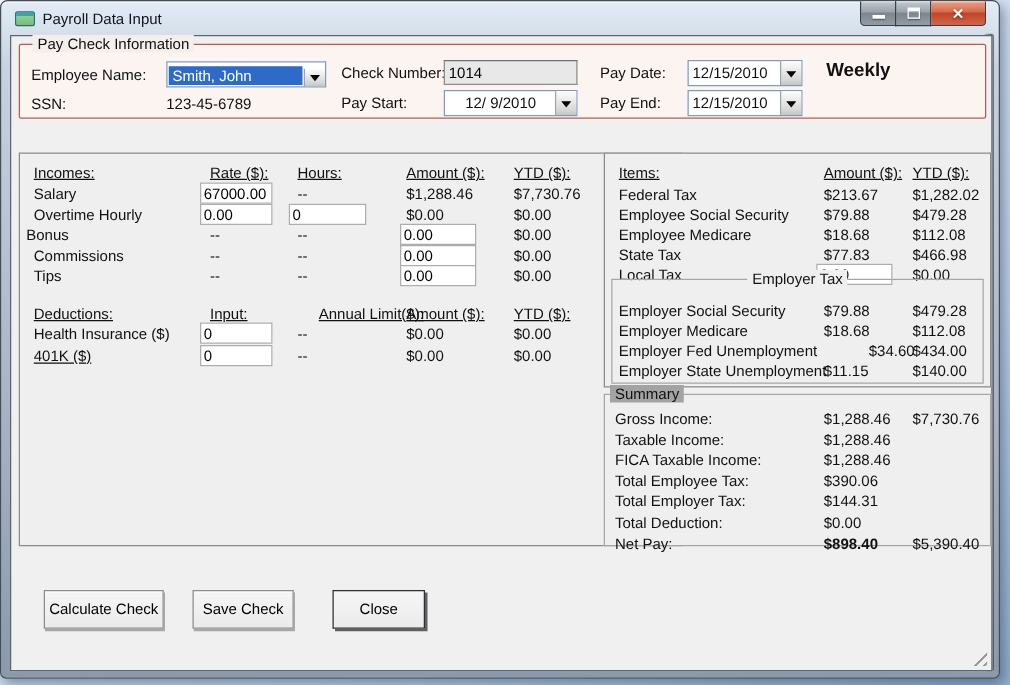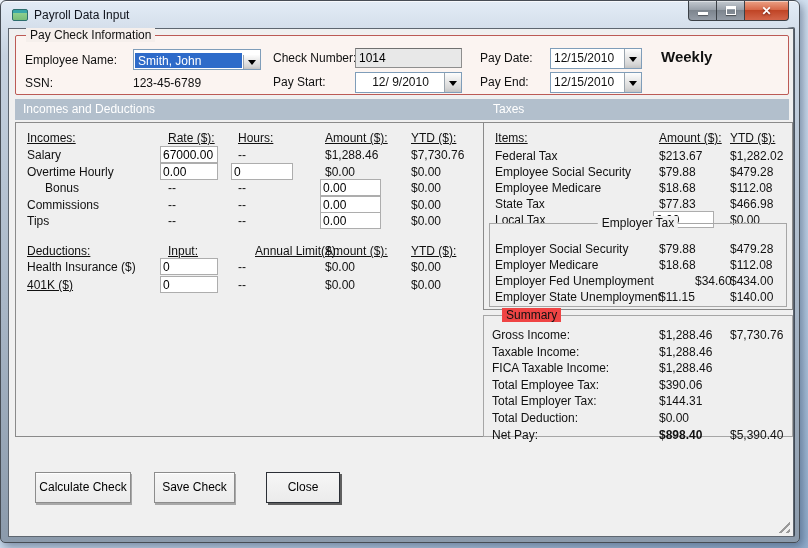--- a/index.html
+++ b/index.html
@@ -61,21 +61,21 @@
     background:#b2bfcc; color:#fff; }
   .band span { position:absolute; top:3px; }
 
   
   .panel { position:absolute; background:#efefef; border:1px solid #8a8a8a; }
   .panel-left  { left:6px;   top:93px;  width:531px; height:315px; }
   .panel-taxes { left:474px; top:93px;  width:310px; height:188px; }
   .group-box { position:absolute; border:1px solid #a6a6a6; }
   .group-box .glabel { position:absolute; top:-8px; padding:0 4px; background:#efefef; }
   .summary-group { left:474px; top:286px; width:310px; height:122px; background:#efefef; }
-  .summary-group .glabel { left:18px; background:#ef4444; }
+  .summary-group .glabel { left:4px; background:#a3a3a3; }
   .employer-group { left:5px; top:100px; width:298px; height:84px; }
   .employer-group .glabel { left:50%; transform:translateX(-50%); }
 
   .thead { position:absolute; text-decoration:underline; white-space:nowrap; }
   .trow { position:absolute; left:0; right:0; height:16px; }
   .tcell { position:absolute; top:0; white-space:nowrap; }
   .tcell.u { text-decoration:underline; }
   .tinput { position:absolute; top:-2px; height:17px; border:1px solid #adadad; background:#fff;
     font:12px "Liberation Sans",sans-serif; padding:0 2px; }
 
@@ -144,24 +144,20 @@
       </div>
       <div class="flabel" style="left:464px; top:39px;">Pay End:</div>
       <div class="combo" style="left:534px; top:36px; width:92px;">
         <span class="ctext">12/15/2010</span>
         <span class="cbtn">
             <span class="tri"></span>
           </span>
       </div>
     </div>
 
-    <div class="band">
-      <span style="left:8px;">Incomes and Deductions</span>
-      <span style="left:478px;">Taxes</span>
-    </div>
 
     <div class="panel panel-left">
       <div class="thead" style="left:11px; top:8px;">Incomes:</div>
       <div class="thead" style="left:152px; top:8px;">Rate ($):</div>
       <div class="thead" style="left:222px; top:8px;">Hours:</div>
       <div class="thead" style="left:309px; top:8px;">Amount ($):</div>
       <div class="thead" style="left:395px; top:8px;">YTD ($):</div>
       <div>
           <div class="trow" style="top: 25px;">
             <div class="tcell" style="left: 11px;">Salary</div>
@@ -171,21 +167,21 @@
             <div class="tcell" style="left: 395px;">$7,730.76</div>
           </div>
           <div class="trow" style="top: 42px;">
             <div class="tcell" style="left: 11px;">Overtime Hourly</div>
             <input type="text" class="tinput" value="0.00" style="left: 144px; width: 58px;">
             <input type="text" class="tinput" value="0" style="left: 215px; width: 62px;">
             <div class="tcell" style="left: 309px;">$0.00</div>
             <div class="tcell" style="left: 395px;">$0.00</div>
           </div>
           <div class="trow" style="top: 58px;">
-            <div class="tcell" style="left: 29px;">Bonus</div>
+            <div class="tcell" style="left: 5px;">Bonus</div>
             <div class="tcell" style="left: 152px;">--</div>
             <div class="tcell" style="left: 222px;">--</div>
             <input type="text" class="tinput" value="0.00" style="left: 304px; width: 61px;">
             <div class="tcell" style="left: 395px;">$0.00</div>
           </div>
           <div class="trow" style="top: 75px;">
             <div class="tcell" style="left: 11px;">Commissions</div>
             <div class="tcell" style="left: 152px;">--</div>
             <div class="tcell" style="left: 222px;">--</div>
             <input type="text" class="tinput" value="0.00" style="left: 304px; width: 61px;">

